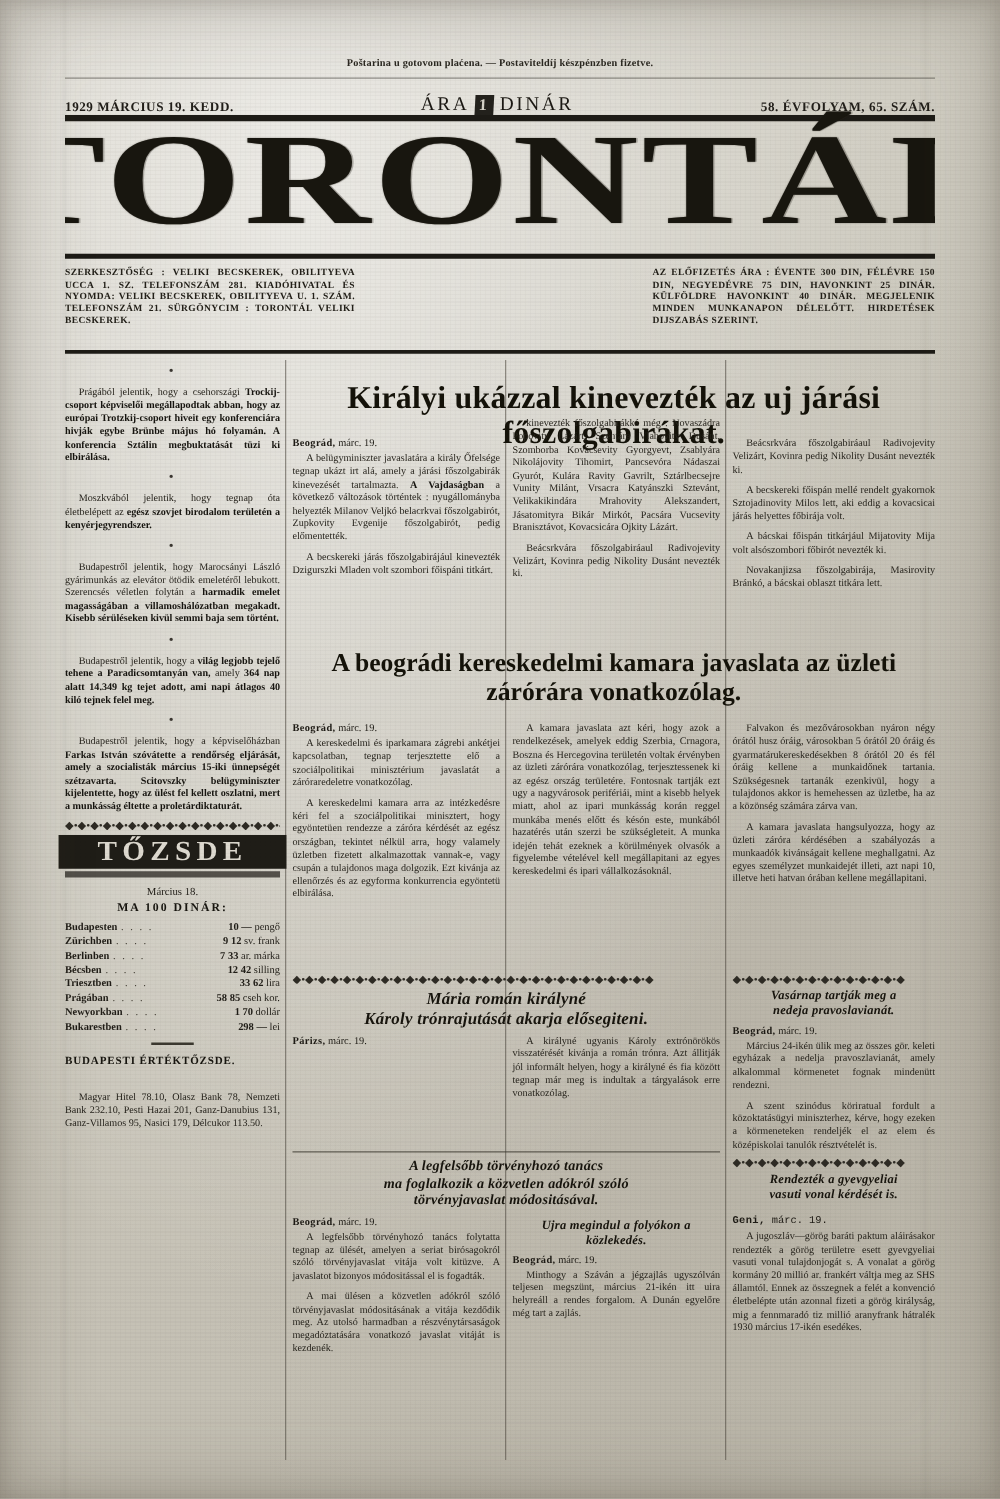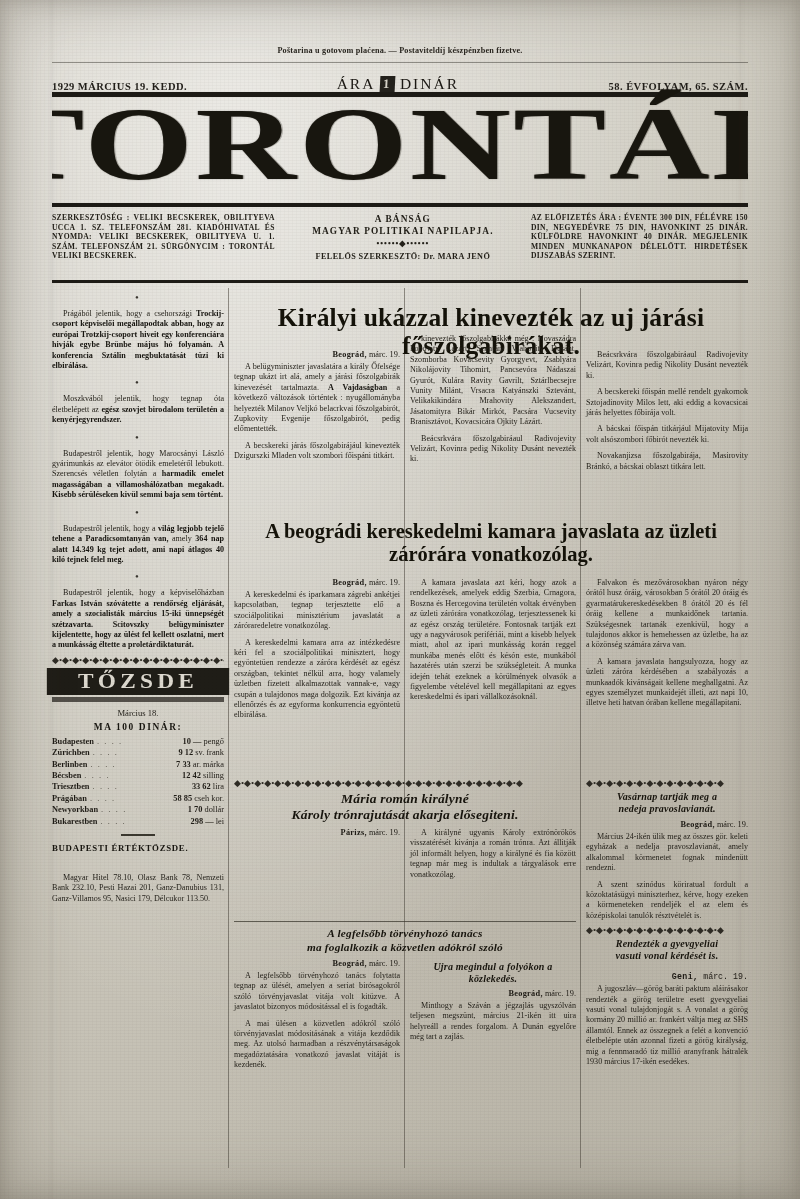--- a/index.html
+++ b/index.html
@@ -104,21 +104,21 @@
     margin:0 0 6px 0;text-indent:11px;text-align:justify;
     font-size:8.1px;line-height:10.4px;color:#26231c;
     -webkit-hyphens:auto;hyphens:auto;
   }
   p.txt b{color:#16140f;}
   .sep-dot{
     text-align:center;font-size:11px;line-height:11px;color:#3a3630;
     margin:4px 0 6px;letter-spacing:2px;
   }
   .dateline{
-    text-align:right;font-size:8.3px;margin:0 0 3px;color:#1d1a14;
+    text-align:left;font-size:8.3px;margin:0 0 3px;color:#1d1a14;
   }
   .dateline b{letter-spacing:.3px;}
 
   
   .hl-main{
     position:absolute;left:182px;top:16px;width:514px;text-align:center;
     font-size:25.5px;line-height:28px;font-weight:bold;letter-spacing:.2px;
     color:#141209;
   }
   .hl-2{
@@ -183,26 +183,20 @@
   <div class="rule-thick" style="top:92px;height:5px;"></div>
 
   <div class="masthead">
     <div class="title">TORONTÁL</div>
   </div>
 
   <div class="rule-thick" style="top:203px;height:4px;"></div>
 
   <div class="imprint">
     <div class="imp-col imp-left">SZERKESZTŐSÉG : VELIKI BECSKEREK, OBILITYEVA UCCA 1. SZ. TELEFONSZÁM 281. KIADÓHIVATAL ÉS NYOMDA: VELIKI BECSKEREK, OBILITYEVA U. 1. SZÁM. TELEFONSZÁM 21. SÜRGÖNYCIM : TORONTÁL VELIKI BECSKEREK.</div>
-    <div class="imp-col imp-mid">
-      <div class="big">A BÁNSÁG</div>
-      <div class="big">MAGYAR POLITIKAI NAPILAPJA.</div>
-      <div class="dots">••••••◆••••••</div>
-      <div class="resp">FELELŐS SZERKESZTŐ: Dr. MARA JENŐ</div>
-    </div>
     <div class="imp-col imp-right">AZ ELŐFIZETÉS ÁRA : ÉVENTE 300 DIN, FÉLÉVRE 150 DIN, NEGYEDÉVRE 75 DIN, HAVONKINT 25 DINÁR. KÜLFÖLDRE HAVONKINT 40 DINÁR. MEGJELENIK MINDEN MUNKANAPON DÉLELŐTT. HIRDETÉSEK DIJSZABÁS SZERINT.</div>
   </div>
 
   <div class="rule-thick" style="top:280px;height:3px;"></div>
 
   <div class="body">
 
     <div class="colsep" style="left:176px;height:880px;"></div>
     <div class="colsep" style="left:352px;height:880px;"></div>
     <div class="colsep" style="left:528px;height:880px;"></div>
@@ -326,20 +320,21 @@
         <div style="width:166px;">
           <p class="txt">A királyné ugyanis Károly extrónörökös visszatérését kivánja a román trónra. Azt állitják jól informált helyen, hogy a királyné és fia között tegnap már meg is indultak a tárgyalások erre vonatkozólag.</p>
         </div>
       </div>
     </div>
 
     <div style="position:absolute;left:182px;top:628px;width:342px;">
       <div class="hairline"></div>
       <div class="hl-ital sm">A legfelsőbb törvényhozó tanács</div>
       <div class="hl-ital sm">ma foglalkozik a közvetlen adókról szóló</div>
+      <div class="hl-ital sm">törvényjavaslat módositásával.</div>
       <div style="display:flex;gap:10px;margin-top:5px;">
         <div style="width:166px;">
           <div class="dateline">
             <b>Beográd,</b> <span>márc. 19.</span>
           </div>
           <p class="txt">A legfelsőbb törvényhozó tanács folytatta tegnap az ülését, amelyen a seriat birósagokról szóló törvényjavaslat vitája volt kitüzve. A javaslatot bizonyos módositással el is fogadták.</p>
           <p class="txt">A mai ülésen a közvetlen adókról szóló törvényjavaslat módositásának a vitája kezdődik meg. Az utolsó harmadban a részvénytársaságok megadóztatására vonatkozó javaslat vitáját is kezdenék.</p>
         </div>
         <div style="width:166px;">
           <div class="hl-ital xs" style="margin-top:2px;">Ujra megindul a folyókon a</div>

